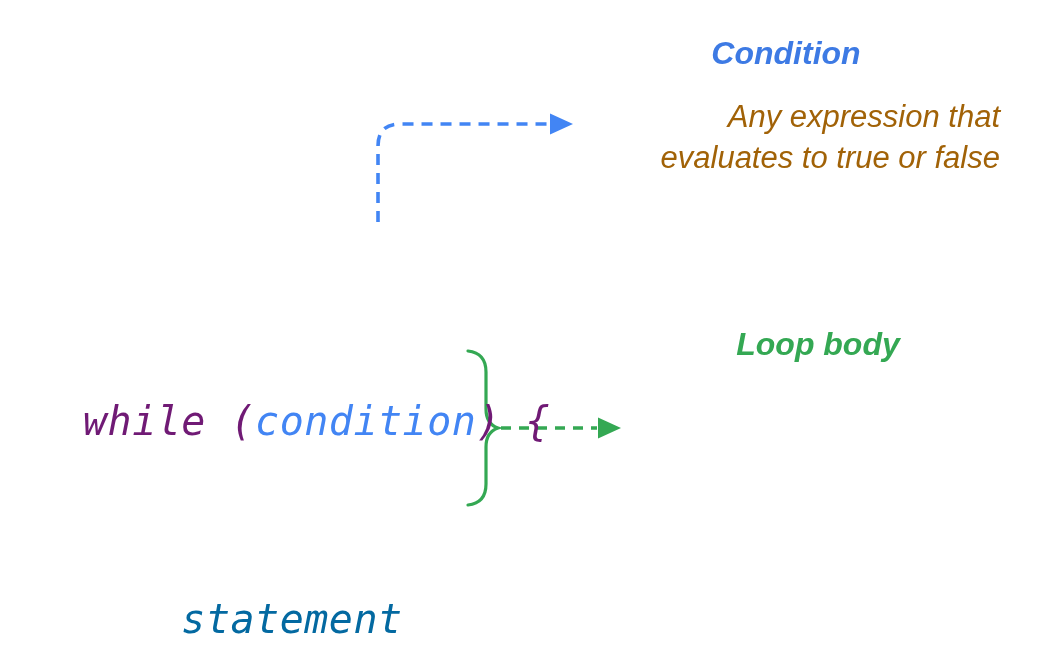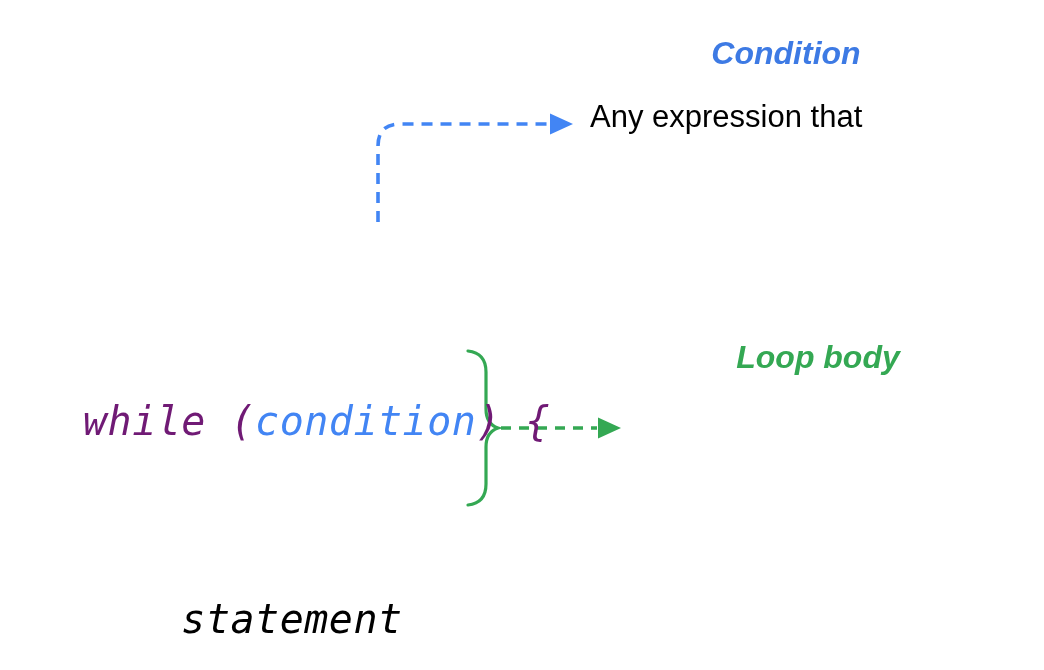--- a/index.html
+++ b/index.html
@@ -24,44 +24,45 @@
     font-family: "DejaVu Sans Mono", monospace;
     font-style: italic;
     font-size: 40px;
     line-height: 66px;
     white-space: pre;
     letter-spacing: 0.5px;
   }
   .code-line { white-space: pre; }
   .tok-dark  { color: #701a75; }
   .tok-blue  { color: #4285f4; }
-  .tok-green { color: #000000; }
+  .tok-green { color: #0369a1; }
   
   .callout-title {
     position: absolute;
     font-family: "Liberation Sans", sans-serif;
     font-style: italic;
     font-weight: bold;
     font-size: 32px;
     line-height: 41px;
     text-align: center;
   }
   .callout-desc {
     position: absolute;
     font-family: "Liberation Sans", sans-serif;
+    font-style: italic;
     font-size: 31px;
     line-height: 41px;
-    text-align: left;
-    color: #000000;
+    text-align: right;
+    color: #a16207;
   }
   .c-blue  { color: #3d7ae4; }
   .c-green { color: #34a853; }
   .pos-cond-title { left: 606px; top: 33px;  width: 360px; }
   .pos-cond-desc  { left: 590px; top: 96px;  width: 410px; }
-  .pos-loop-title { left: 638px; top: 337px; width: 360px; }
+  .pos-loop-title { left: 638px; top: 324px; width: 360px; }
   .pos-loop-desc  { left: 628px; top: 396px; width: 410px; }
   
   .blue-dash  { stroke: #4285f4; stroke-width: 3.6; fill: none; stroke-dasharray: 11 8; }
   .blue-fill  { fill: #4285f4; }
   .green-dash { stroke: #34a853; stroke-width: 3.4; fill: none; stroke-dasharray: 10 8; }
   .green-fill { fill: #34a853; }
   .green-solid{ stroke: #34a853; stroke-width: 3.2; fill: none; stroke-linecap: round; }
 </style>
 </head>
 <body>
@@ -88,18 +89,19 @@
     
     
     
     
   </div>
 
   <div class="callout-title c-blue pos-cond-title">Condition</div>
 
   <div class="callout-desc pos-cond-desc">
     <div>Any expression that</div>
+    <div>evaluates to true or false</div>
   </div>
 
   <div class="callout-title c-green pos-loop-title">Loop body</div>
 
 
 </div>
 
 </body></html>

